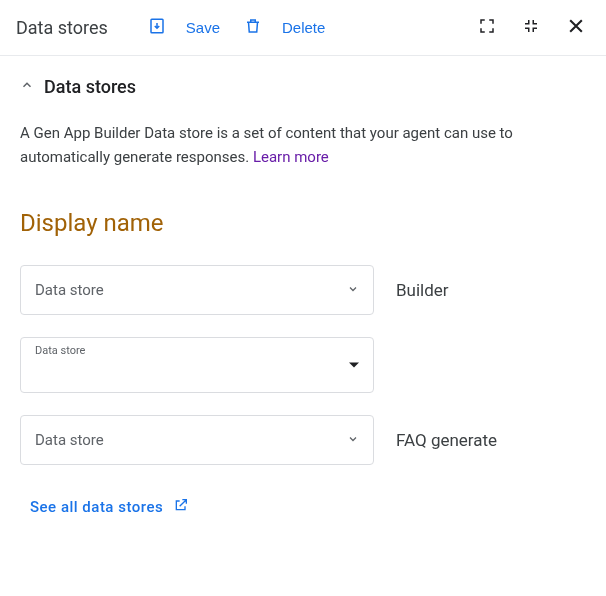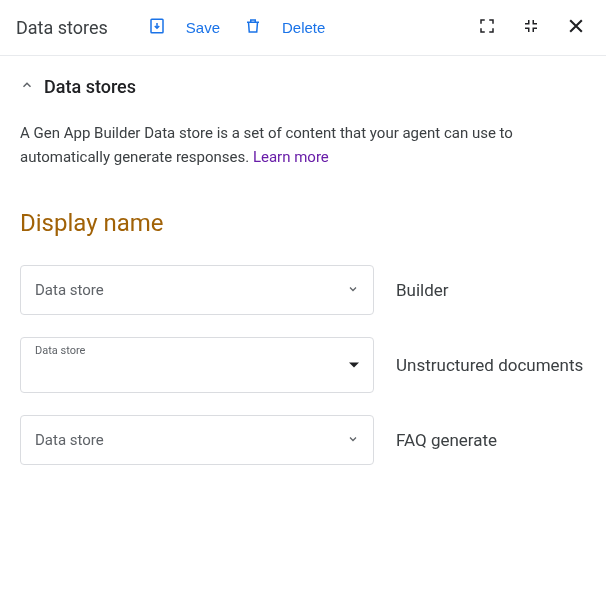--- a/index.html
+++ b/index.html
@@ -248,30 +248,37 @@
     <span class="type-label">Builder</span>
   </div>
 
   <div class="row">
     <div class="select-wrapper">
       <div class="select select-filled">
         <span class="floating-label">Data store</span>
         <span class="dropdown-arrow dropdown-arrow-filled"></span>
       </div>
     </div>
-    <span class="type-label">Unstructured documents</span>
   </div>
 
   <div class="row">
     <div class="select-wrapper">
       <div class="select">
         <span class="select-value">Data store</span>
         <span class="dropdown-arrow">
           <svg width="12" height="12" viewBox="0 0 24 24" fill="none" stroke="#5f6368" stroke-width="2.5">
               <path d="M6 9l6 6 6-6"></path>
             </svg>
         </span>
       </div>
     </div>
     <span class="type-label">FAQ generate</span>
   </div>
 
+  <a class="see-all">
+    <span>See all data stores</span>
+    <span>
+      <svg width="16" height="16" viewBox="0 0 24 24" fill="none" stroke="#1a73e8" stroke-width="2">
+        <path d="M14 4h6v6M20 4L10 14M18 14v5H5V6h5"></path>
+      </svg>
+    </span>
+  </a>
 </div>
 
 </body></html>

